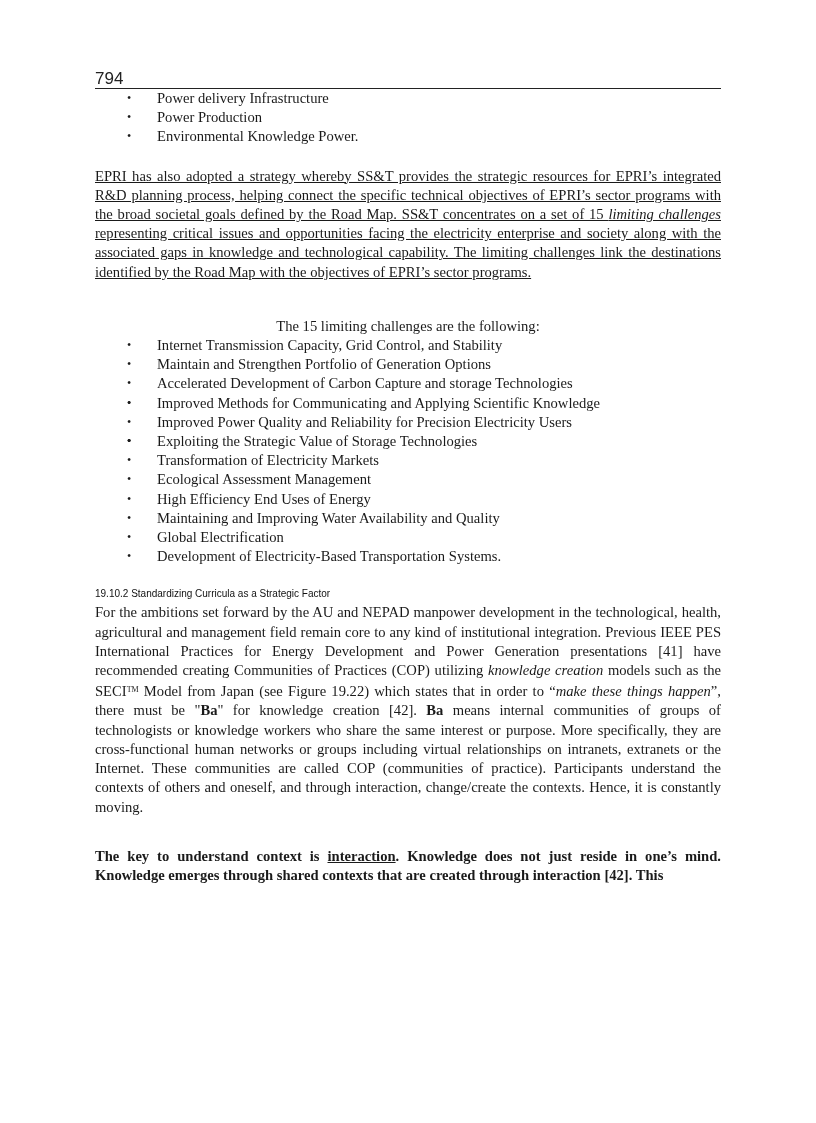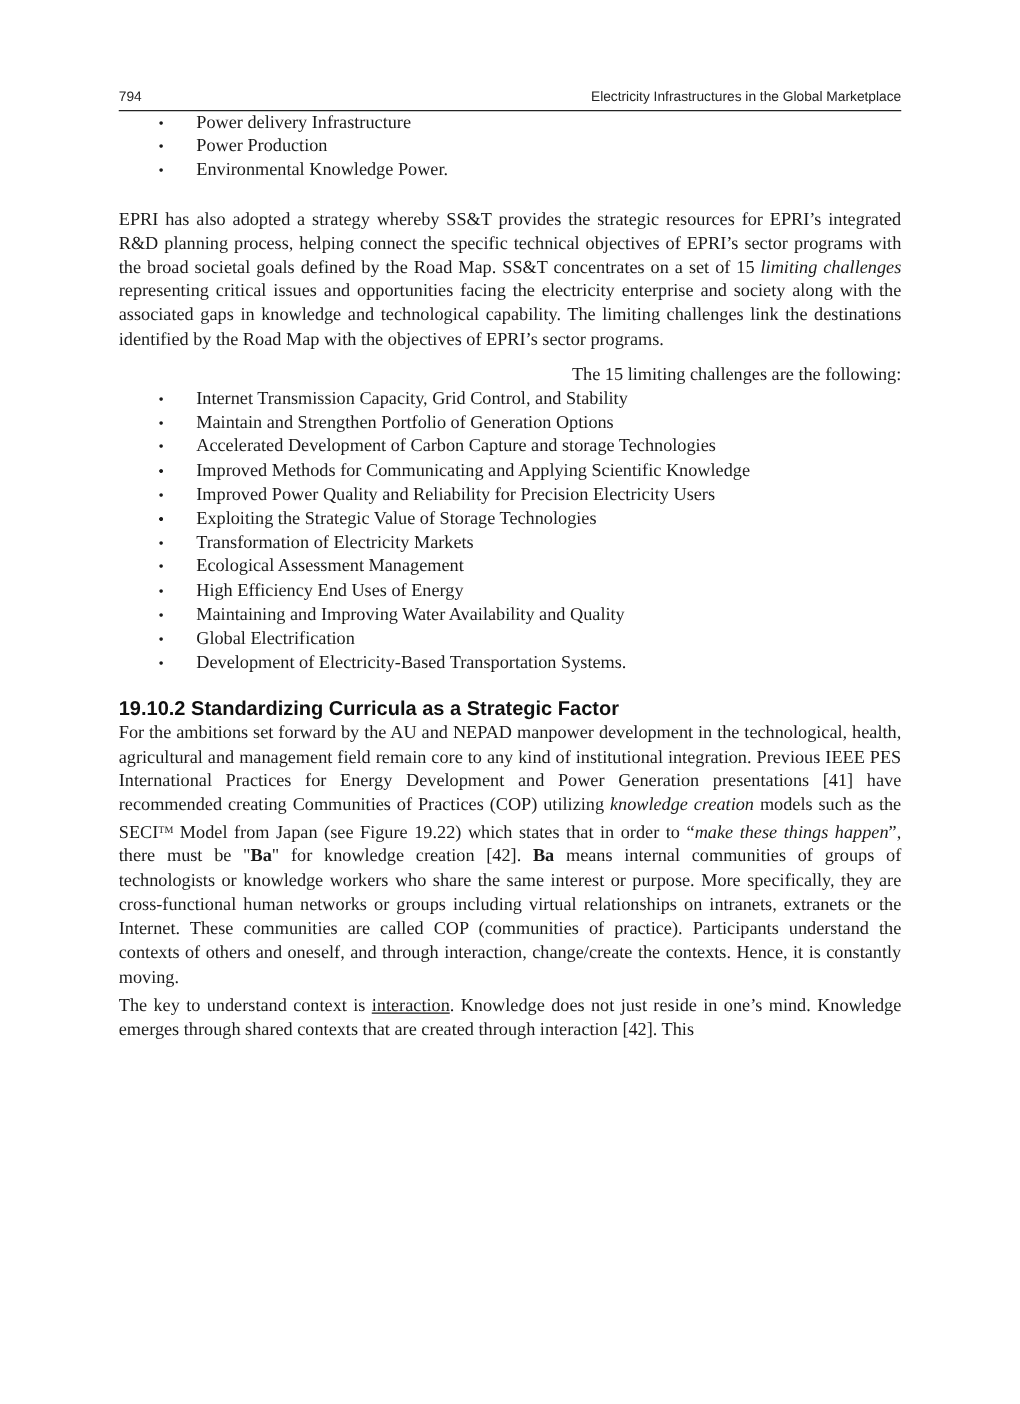--- a/index.html
+++ b/index.html
@@ -5,51 +5,50 @@
   html, body { margin: 0; padding: 0; background: #ffffff; }
   body { width: 816px; height: 1123px; position: relative; overflow: hidden; }
   .page {
     position: absolute; left: 95px; top: 70px; width: 626px;
     font-family: "Liberation Serif", "DejaVu Serif", serif;
     font-size: 14.6px; line-height: 19.2px; color: #1a1a1a;
   }
   .header {
     display: flex; justify-content: space-between; align-items: flex-end;
     font-family: "Liberation Sans", "DejaVu Sans", sans-serif;
-    font-size: 11px; line-height: 15px; color: #222;
+    font-size: 17px; line-height: 15px; color: #222;
     border-bottom: 1.4px solid #222; padding-bottom: 2px; height: 16px;
   }
   ul.bullets { list-style: none; margin: 0; padding: 0; }
   ul.bullets li { position: relative; padding-left: 62px; }
   ul.bullets li .bullet {
     position: absolute; left: 29px; top: 0; width: 10px; text-align: center;
     font-size: 12px;
   }
   .first-list { margin-top: 29px; }
   p { margin: 0; text-align: justify; }
-  .para1 { margin-top: 20px; }
-  .para2 { margin-top: 9px; text-align: right; }
+  .para1 { margin-top: 20px; text-decoration: underline; }
+  .para2 { margin-top: 35px; text-align: center; }
   .section-heading {
     margin-top: 19px;
     font-family: "Liberation Sans", "DejaVu Sans", sans-serif;
-    font-weight: bold; font-size: 16px; line-height: 18px; color: #111;
+    font-weight: normal; font-size: 10px; line-height: 18px; color: #111;
   }
-  .para4 { margin-top: 4px; }
+  .para4 { margin-top: 30px; font-weight: bold; }
   em { font-style: italic; }
   .u { text-decoration: underline; }
   sup.tm { font-size: 8px; vertical-align: 4px; }
 </style>
 </head>
 <body>
 
 <div class="page">
 
   <div class="header">
     <span>794</span>
-    <span>Electricity Infrastructures in the Global Marketplace</span>
   </div>
 
   <ul class="bullets first-list">
     <li><span class="bullet">•</span><span>Power delivery Infrastructure</span></li>
     <li><span class="bullet">•</span><span>Power Production</span></li>
     <li><span class="bullet">•</span><span>Environmental Knowledge Power.</span></li>
   </ul>
 
   <p class="para1"><span>EPRI has also adopted a strategy whereby SS&amp;T provides the strategic resources for EPRI’s integrated R&amp;D planning process, helping connect the specific technical objectives of EPRI’s sector programs with the broad societal goals defined by the Road Map. SS&amp;T concentrates on a set of 15 </span><em>limiting challenges</em><span> representing critical issues and opportunities facing the electricity enterprise and society along with the associated gaps in knowledge and technological capability. The limiting challenges link the destinations identified by the Road Map with the objectives of EPRI’s sector programs.</span></p>
 

